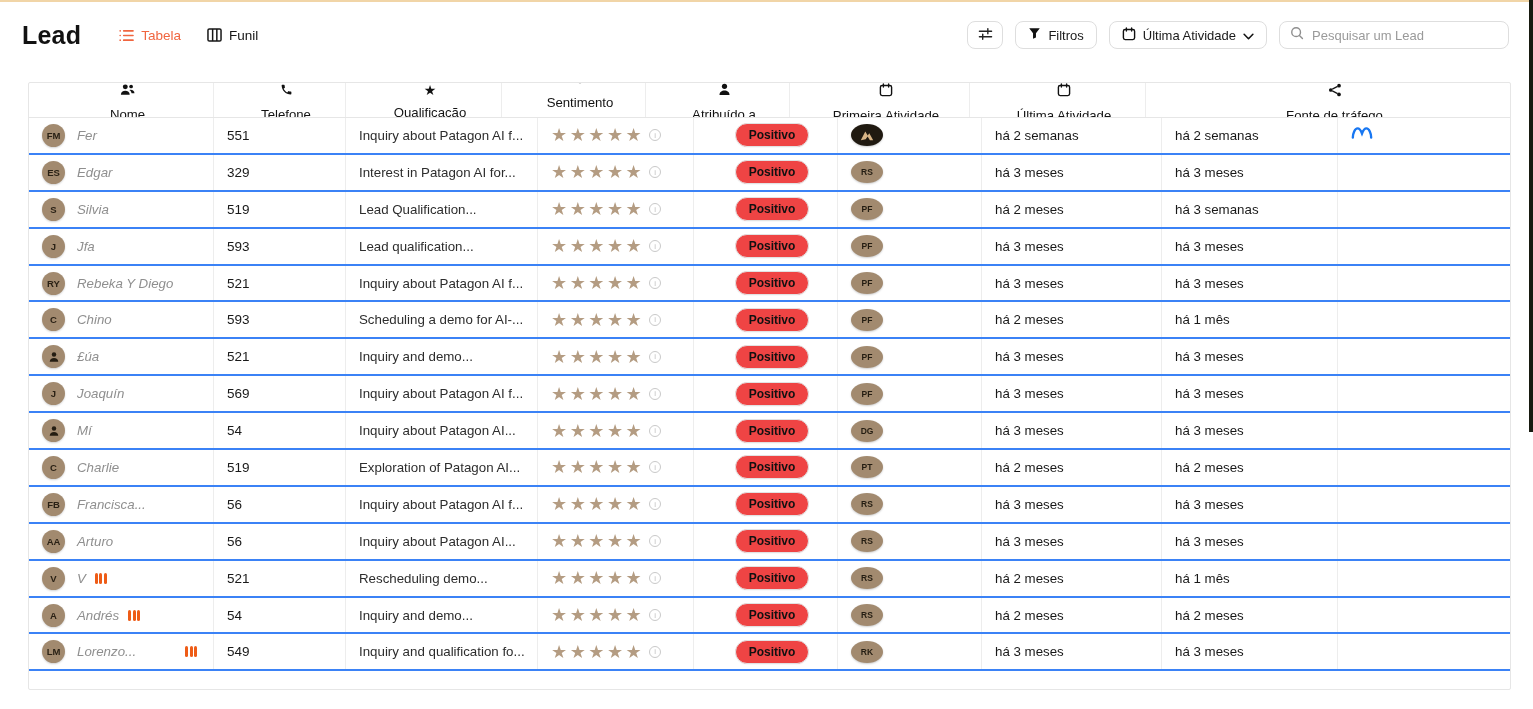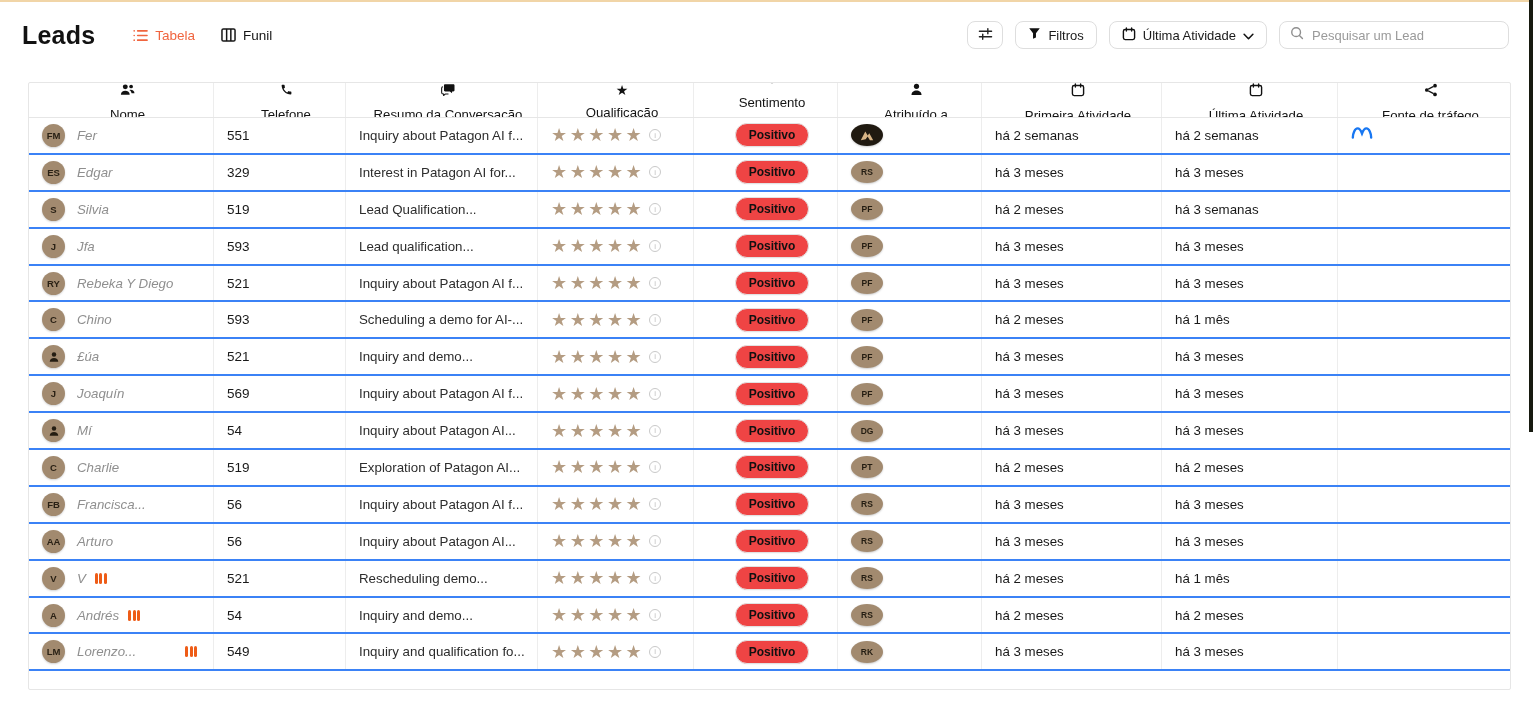--- a/index.html
+++ b/index.html
@@ -78,21 +78,21 @@
 
   .activity { font-size:13.3px; color:#191919; }
 </style>
 </head>
 <body>
 
 <div class="top-line"></div>
 <div class="edge-strip"></div>
 
 <div class="header">
-  <div class="page-title">Leads</div>
+  <div class="page-title">Lead</div>
 
   <div class="view-tabs">
     <div class="tab active">
       <span>
         <svg width="15" height="13" viewBox="0 0 16 14">
             <g stroke="#f0653f" stroke-width="1.8" stroke-linecap="round">
               <line x1="1.2" y1="2" x2="1.2" y2="2"></line>
               <line x1="5" y1="2" x2="15" y2="2"></line>
               <line x1="1.2" y1="7" x2="1.2" y2="7"></line>
               <line x1="5" y1="7" x2="15" y2="7"></line>
@@ -179,30 +179,20 @@
     </div>
     <div class="th c1">
       <span>
         <svg width="13" height="13" viewBox="0 0 24 24">
             <path d="M6.6 10.8c1.5 2.8 3.8 5.1 6.6 6.6l2.2-2.2c.3-.3.7-.4 1-.2 1.1.4 2.3.6 3.6.6.6 0 1 .4 1 1V20c0 .6-.4 1-1 1C10.6 21 3 13.4 3 4c0-.6.4-1 1-1h3.5c.6 0 1 .4 1 1 0 1.2.2 2.4.6 3.6.1.3 0 .7-.2 1z" fill="#111"></path>
           </svg>
       </span>
       <span>Telefone</span>
       <span class="sort">↑↓</span>
     </div>
-    <div class="th c2">
-      <span>
-        <svg width="14" height="13" viewBox="0 0 17 15">
-            <path d="M5 1h10c.8 0 1.4.6 1.4 1.4v6c0 .8-.6 1.4-1.4 1.4h-1.6V12l-2.6-2.2H5c-.8 0-1.4-.6-1.4-1.4v-6C3.6 1.6 4.2 1 5 1z" fill="#111"></path>
-            <path d="M2.4 4.2c-.9.1-1.6.8-1.6 1.7v5.3c0 .9.7 1.7 1.7 1.7h.7v1.9l2.3-1.9h3.6" fill="none" stroke="#111" stroke-width="1.3"></path>
-          </svg>
-      </span>
-      <span>Resumo da Conversação</span>
-      <span class="sort"></span>
-    </div>
     <div class="th c3">
       <span class="hdr-star">★</span>
       <span>Qualificação</span>
       <span class="sort desc">↓</span>
     </div>
     <div class="th c4">
       <span>
         <svg width="14" height="14" viewBox="0 0 16 16">
             <circle cx="8" cy="8" r="7" fill="#111"></circle>
             <circle cx="5.6" cy="6.3" r="1" fill="#fff"></circle>

